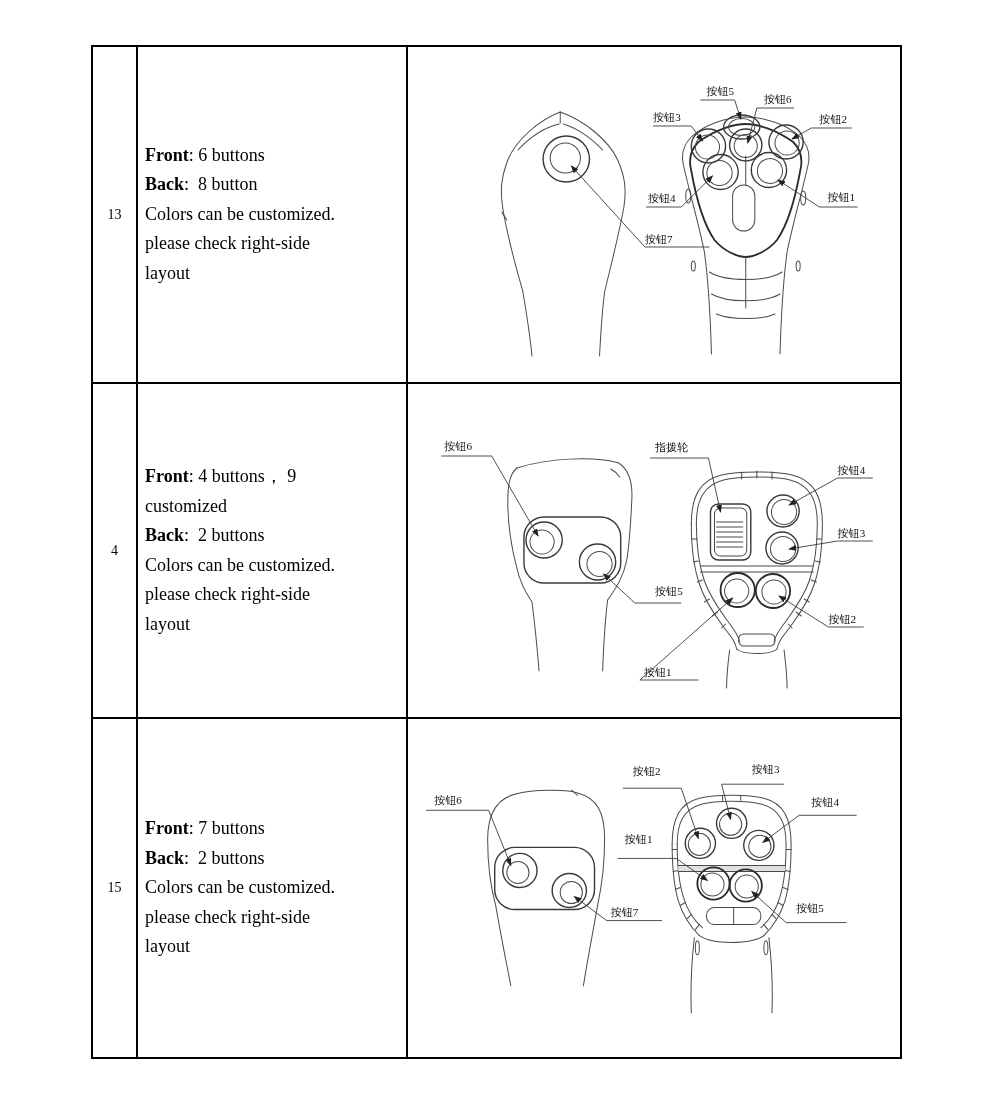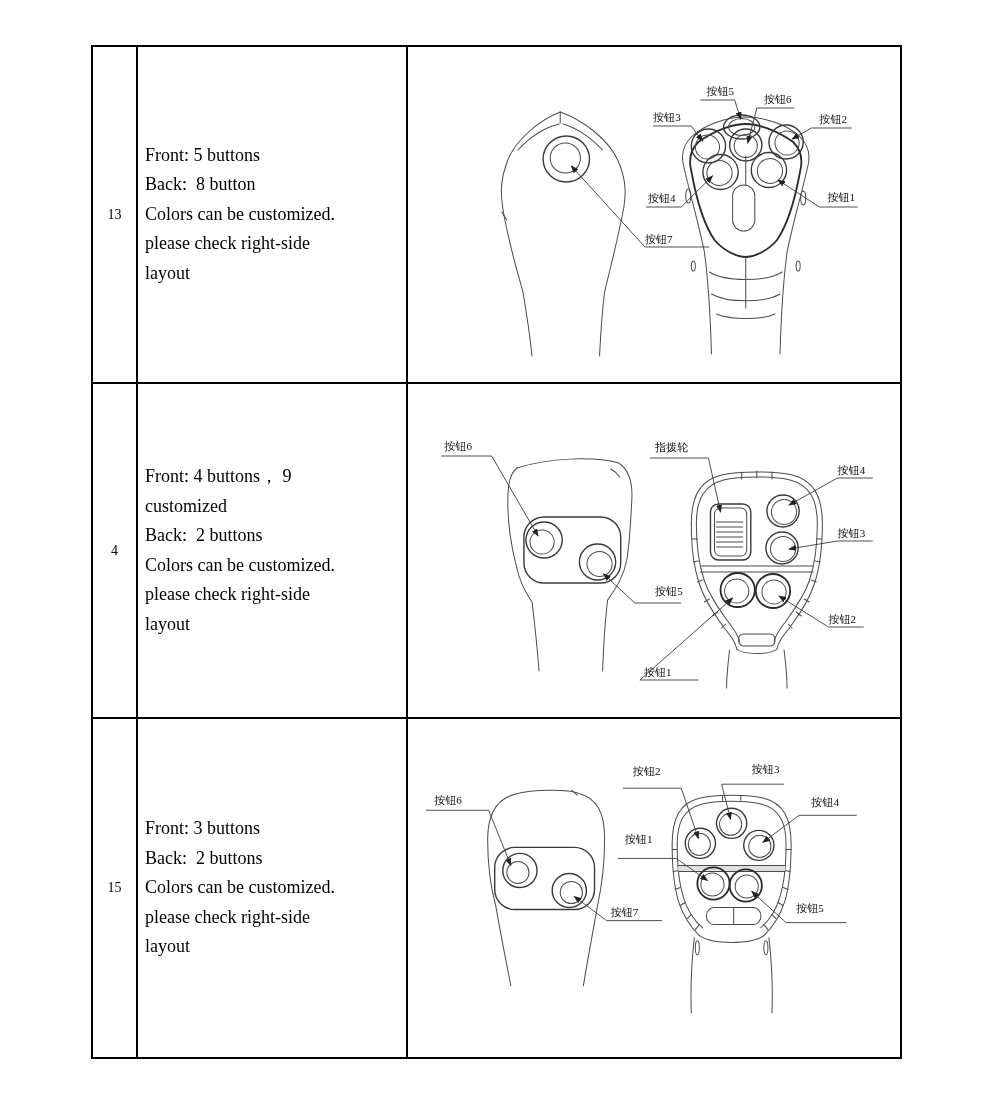--- a/index.html
+++ b/index.html
@@ -9,40 +9,40 @@
          border:2.5px solid #000; box-sizing:border-box;
          display:grid; grid-template-columns:45px 270px 1fr; grid-template-rows:337px 335px 1fr; }
   .cell { box-sizing:border-box; }
   .br { border-right:2px solid #000; }
   .bb { border-bottom:2.5px solid #000; }
   .num { display:flex; align-items:center; justify-content:center;
          font-size:14px; color:#000; }
   .desc { display:flex; flex-direction:column; justify-content:center;
           padding-left:7px; padding-right:2px; font-size:18px; line-height:29.5px; color:#000; }
   .desc span { white-space:pre-wrap; }
-  .desc .b { font-weight:normal; }
+  .desc .b { font-weight:bold; }
   .img { position:relative; }
   .img svg { position:absolute; left:0; top:0; width:100%; height:100%; display:block; }
   svg .ln { fill:none; stroke:#4b4b4b; stroke-width:1; stroke-linecap:round; }
   svg .md { fill:none; stroke:#3a3a3a; stroke-width:1.4; }
   svg .th { fill:none; stroke:#2b2b2b; stroke-width:1.8; }
   svg .cl { fill:none; stroke:#3c3c3c; stroke-width:0.9; }
   svg text.lb { font-family:"Liberation Serif","DejaVu Serif",serif; font-size:11px; fill:#0d0d0d; }
 </style>
 </head>
 <body>
 
 <div class="page">
 <div class="tbl">
 
   <div class="cell br bb num">
     <span>13</span>
   </div>
   <div class="cell br bb desc">
-    <div><span class="b">Front</span><span>: 5 buttons</span></div>
+    <div><span class="b">Front</span><span>: 6 buttons</span></div>
     <div><span class="b">Back</span><span>:  8 button</span></div>
     <div><span class="b"></span><span>Colors can be customized.</span></div>
     <div><span class="b"></span><span>please check right-side</span></div>
     <div><span class="b"></span><span>layout</span></div>
   </div>
   <div class="cell bb img">
     <svg viewBox="6 1 488 335" preserveAspectRatio="none">
       <defs>
         <marker id="m13" markerUnits="userSpaceOnUse" markerWidth="8" markerHeight="6" refX="7" refY="3" orient="auto">
           <path d="M0,0 L8,3 L0,6 Z" fill="#222"></path>
@@ -195,21 +195,21 @@
           <text class="lb" x="240" y="292">按钮1</text>
         </g>
       </g>
     </svg>
   </div>
 
   <div class="cell br num">
     <span>15</span>
   </div>
   <div class="cell br desc">
-    <div><span class="b">Front</span><span>: 3 buttons</span></div>
+    <div><span class="b">Front</span><span>: 7 buttons</span></div>
     <div><span class="b">Back</span><span>:  2 buttons</span></div>
     <div><span class="b"></span><span>Colors can be customized.</span></div>
     <div><span class="b"></span><span>please check right-side</span></div>
     <div><span class="b"></span><span>layout</span></div>
   </div>
   <div class="cell img">
     <svg viewBox="6 0 488 337" preserveAspectRatio="none">
       <defs>
         <marker id="m15" markerUnits="userSpaceOnUse" markerWidth="8" markerHeight="6" refX="7" refY="3" orient="auto">
           <path d="M0,0 L8,3 L0,6 Z" fill="#222"></path>

